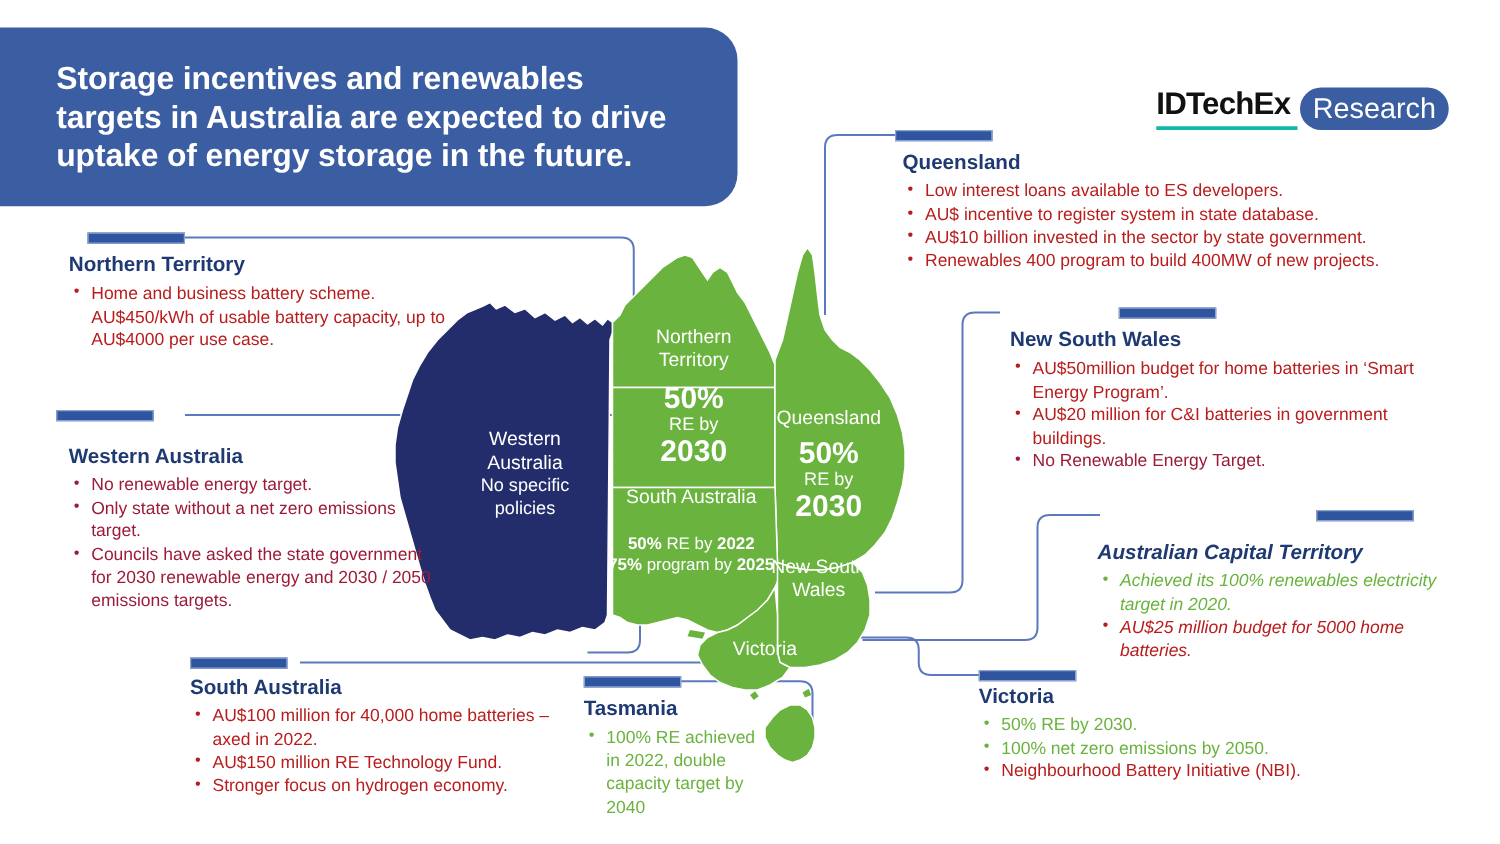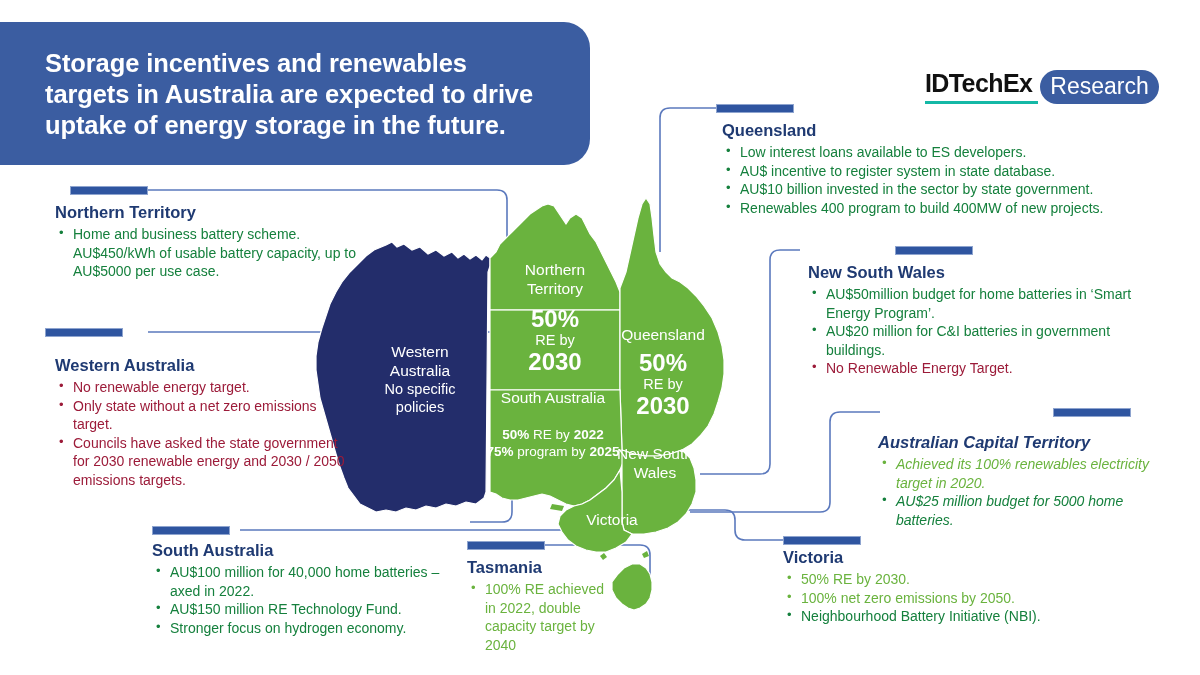--- a/index.html
+++ b/index.html
@@ -44,21 +44,21 @@
   .tab-bar{position:absolute;height:9px;background:#2f55a0;border:1px solid #8ea4cf;box-sizing:border-box;}
 
   
   .callout{position:absolute;}
   .callout h3{
     margin:0 0 2px 0;color:#1f3a72;font-size:16.5px;font-weight:bold;line-height:21px;
   }
   .callout ul{margin:0;padding:0;list-style:none;}
   .callout li{
     position:relative;padding-left:18px;margin-bottom:0px;
-    color:#15803d;font-size:14px;line-height:18.5px;
+    color:#b91c1c;font-size:14px;line-height:18.5px;
   }
   .callout li:before{
     content:"\2022";position:absolute;left:4px;top:-1px;font-size:13px;color:inherit;
   }
   .callout li.red{color:#9c1b39;}
   .callout li.red:before{color:#9c1b39;}
   .callout li.green{color:#6ab33e;}
   .callout li.green:before{color:#6ab33e;}
 
   
@@ -192,21 +192,21 @@
     </div>
 
     <div class="map-label" style="left:262px;top:318px;width:100px;">
       <div class="nm">Victoria</div>
     </div>
   </div>
 
   <div class="callout" style="left:55px;top:190px;width:330px;">
     <h3>Northern Territory</h3>
     <ul>
-      <li>Home and business battery scheme. AU$450/kWh of usable battery capacity, up to AU$5000 per use case.</li>
+      <li>Home and business battery scheme. AU$450/kWh of usable battery capacity, up to AU$4000 per use case.</li>
     </ul>
   </div>
 
   <div class="callout" style="left:55px;top:343px;width:290px;">
     <h3>Western Australia</h3>
     <ul>
       <li class="red">No renewable energy target.</li>
       <li class="red">Only state without a net zero emissions target.</li>
       <li class="red">Councils have asked the state government for 2030 renewable energy and 2030 / 2050 emissions targets.</li>
     </ul>

